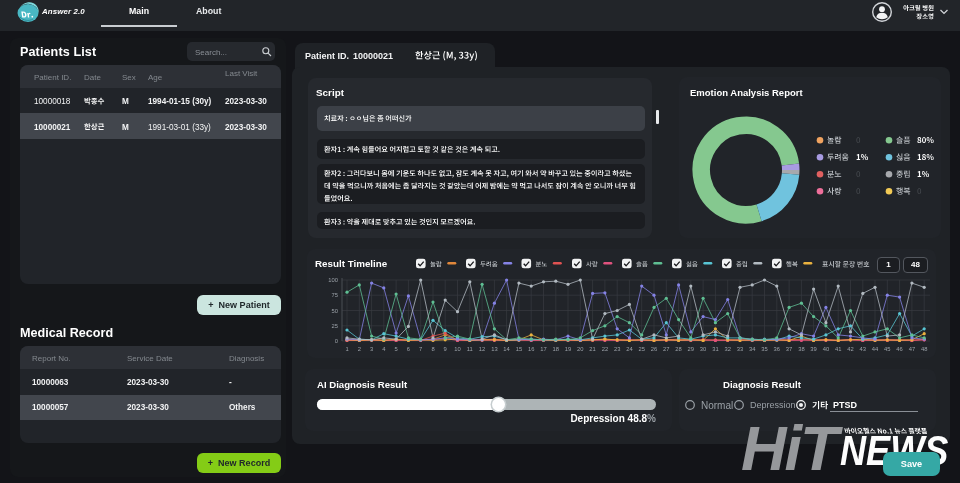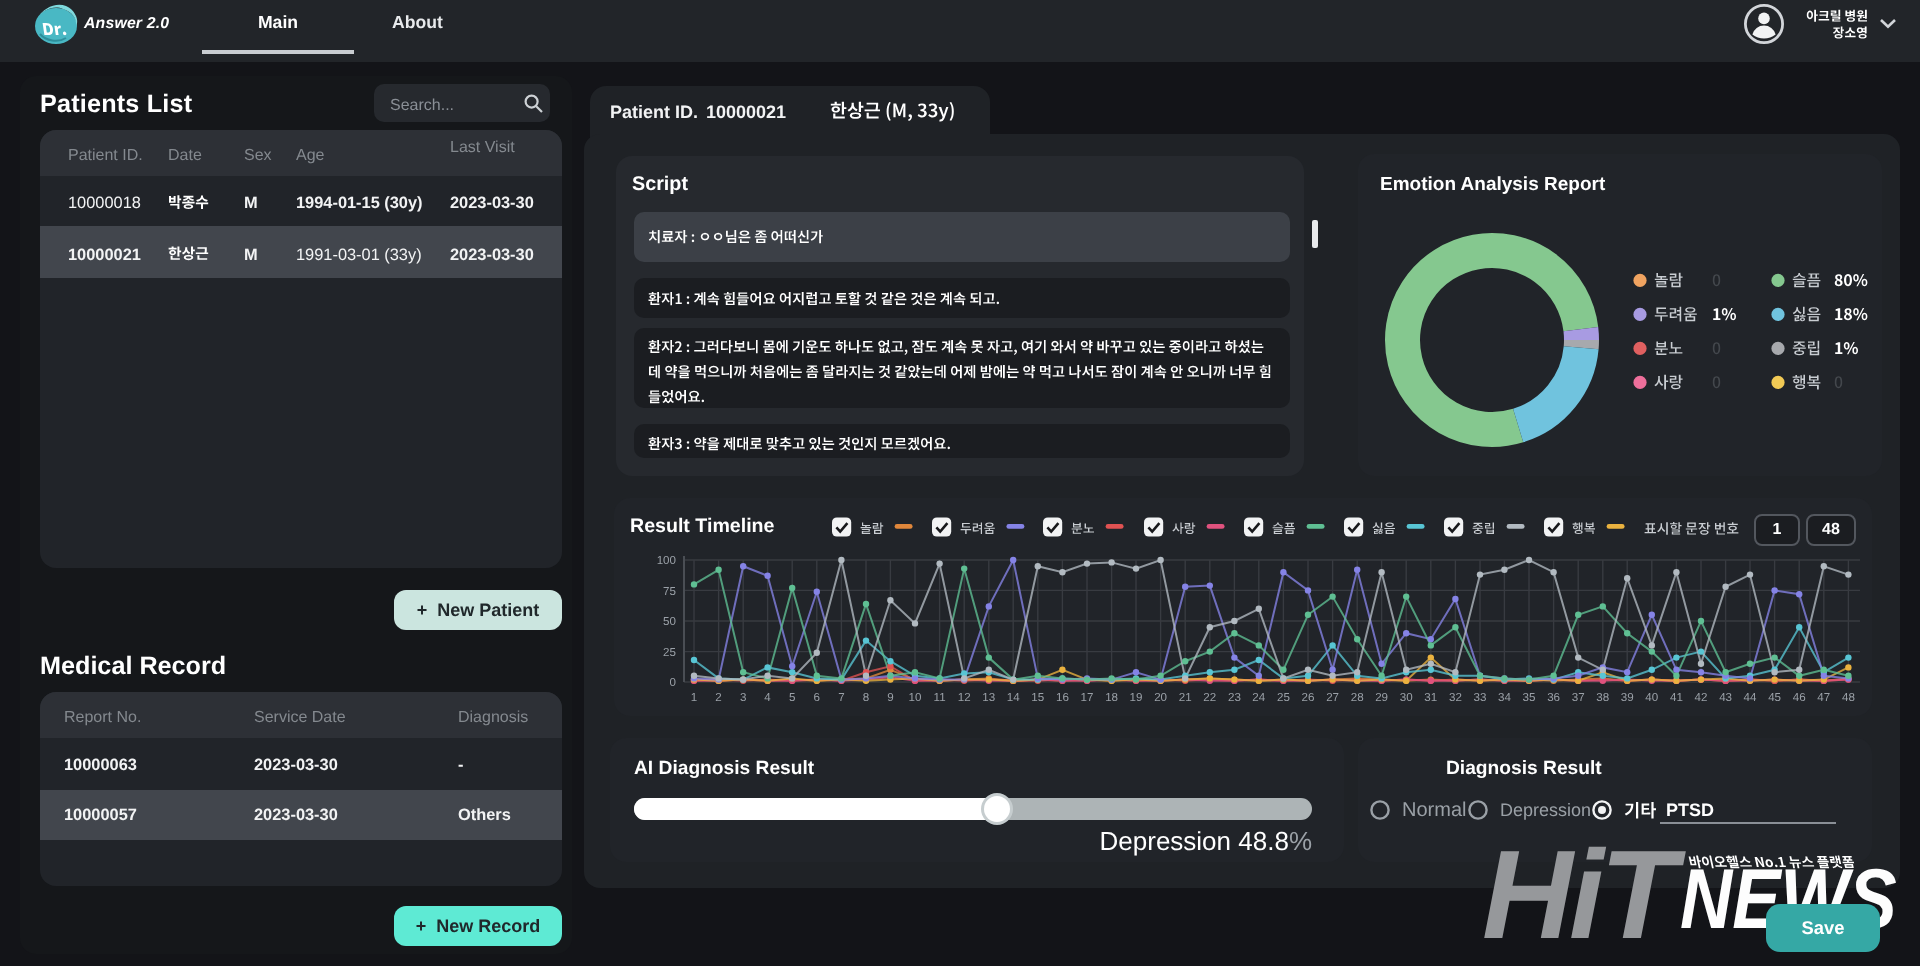--- a/index.html
+++ b/index.html
@@ -43,21 +43,21 @@
 <div class="abs" style="left:32px;top:353.5px;font-size:8px;color:#84898f;">Report No.</div>
 <div class="abs" style="left:127px;top:353.5px;font-size:8px;color:#84898f;">Service Date</div>
 <div class="abs" style="left:229px;top:353.5px;font-size:8px;color:#84898f;">Diagnosis</div>
 <div class="abs" style="left:20px;top:395px;width:261px;height:25px;background:#42464d;"></div>
 <div class="abs" style="left:32px;top:378px;font-size:8.2px;font-weight:600;color:#f2f3f4;">10000063</div>
 <div class="abs" style="left:127px;top:378px;font-size:8.2px;font-weight:600;color:#f2f3f4;">2023-03-30</div>
 <div class="abs" style="left:229px;top:378px;font-size:8.2px;font-weight:600;color:#f2f3f4;">-</div>
 <div class="abs" style="left:32px;top:403px;font-size:8.2px;font-weight:600;color:#f2f3f4;">10000057</div>
 <div class="abs" style="left:127px;top:403px;font-size:8.2px;font-weight:600;color:#f2f3f4;">2023-03-30</div>
 <div class="abs" style="left:229px;top:403px;font-size:8.2px;font-weight:600;color:#f2f3f4;">Others</div>
-<div class="abs" style="left:197px;top:453px;width:84px;height:20px;background:#5eead4;border-radius:6px;text-align:center;line-height:20px;font-size:9px;font-weight:bold;color:#20282b;">+&nbsp; New Record</div>
+<div class="abs" style="left:197px;top:453px;width:84px;height:20px;background:#84cc16;border-radius:6px;text-align:center;line-height:20px;font-size:9px;font-weight:bold;color:#20282b;">+&nbsp; New Record</div>
 
 <div class="abs" style="left:295px;top:43px;width:200px;height:30px;background:#1f2226;border-radius:8px 8px 0 0;"></div>
 <div class="abs" style="left:292px;top:67px;width:658px;height:377px;background:#1f2226;border-radius:8px;"></div>
 <div class="abs" style="left:305px;top:51px;font-size:9px;font-weight:bold;color:#f2f3f4;">Patient ID.</div>
 <div class="abs" style="left:353px;top:51px;font-size:9px;font-weight:bold;color:#f2f3f4;">10000021</div>
 
 <div class="abs" style="left:308px;top:78px;width:344px;height:160px;background:#26292e;border-radius:8px;"></div>
 <div class="abs" style="left:316px;top:87px;font-size:9.9px;font-weight:bold;color:#fff;">Script</div>
 <div class="abs" style="left:317px;top:106px;width:328px;height:25px;background:#3c4047;border-radius:5px;"></div>
 <div class="abs" style="left:317px;top:139px;width:328px;height:20px;background:#1b1d21;border-radius:5px;"></div>
@@ -71,21 +71,21 @@
 <div class="abs" style="left:307px;top:249px;width:629px;height:109px;background:#212429;border-radius:8px;"></div>
 <div class="abs" style="left:315px;top:258px;font-size:9.8px;font-weight:bold;color:#fff;">Result Timeline</div>
 <div class="abs" style="left:877px;top:257px;width:23px;height:16px;border:1px solid #53575e;border-radius:4px;background:#1b1d21;text-align:center;line-height:14px;font-size:8px;font-weight:bold;color:#fff;">1</div>
 <div class="abs" style="left:903px;top:257px;width:25px;height:16px;border:1px solid #53575e;border-radius:4px;background:#1b1d21;text-align:center;line-height:14px;font-size:8px;font-weight:bold;color:#fff;">48</div>
 
 <div class="abs" style="left:305px;top:369px;width:367px;height:62px;background:#212429;border-radius:8px;"></div>
 <div class="abs" style="left:317px;top:379px;font-size:9.6px;font-weight:bold;color:#fff;">AI Diagnosis Result</div>
 <div class="abs" style="left:317px;top:399px;width:339px;height:11px;background:#adb4b6;border-radius:5.5px;"></div>
 <div class="abs" style="left:317px;top:399px;width:181px;height:11px;background:#fff;border-radius:5.5px;"></div>
 <div class="abs" style="left:491.5px;top:398px;width:13px;height:13px;background:#fff;border-radius:50%;box-shadow:0 0 0 1.5px #c6cdcf;"></div>
-<div class="abs" style="left:456px;top:413px;width:200px;text-align:right;font-size:13px;font-weight:normal;color:#fff;">Depression 48.8<span style="color:#9aa0a6;">%</span></div>
+<div class="abs" style="left:456px;top:413px;width:200px;text-align:right;font-size:10px;font-weight:bold;color:#fff;">Depression 48.8<span style="color:#9aa0a6;">%</span></div>
 
 <div class="abs" style="left:679px;top:369px;width:257px;height:62px;background:#212429;border-radius:8px;"></div>
 <div class="abs" style="left:689px;top:379px;font-size:9.6px;font-weight:bold;color:#fff;margin-left:34px;">Diagnosis Result</div>
 <div class="abs" style="left:701px;top:400px;font-size:10px;color:#9aa0a6;">Normal</div>
 <div class="abs" style="left:750px;top:400px;font-size:9px;color:#9aa0a6;">Depression</div>
 <div class="abs" style="left:833px;top:399.5px;font-size:9px;font-weight:bold;color:#fff;">PTSD</div>
 <div class="abs" style="left:830px;top:411px;width:88px;height:1px;background:#8a8f96;"></div>
 
 <div class="abs" style="left:741px;top:416.5px;font-size:63px;line-height:63px;font-weight:bold;font-style:italic;color:#96989b;letter-spacing:-2px;">HiT</div>
 <div class="abs" style="left:840px;top:430px;font-size:42.5px;line-height:42.5px;font-weight:bold;font-style:italic;color:#fdfdfd;letter-spacing:0px;transform:scaleX(0.85);transform-origin:left;">NEWS</div>

